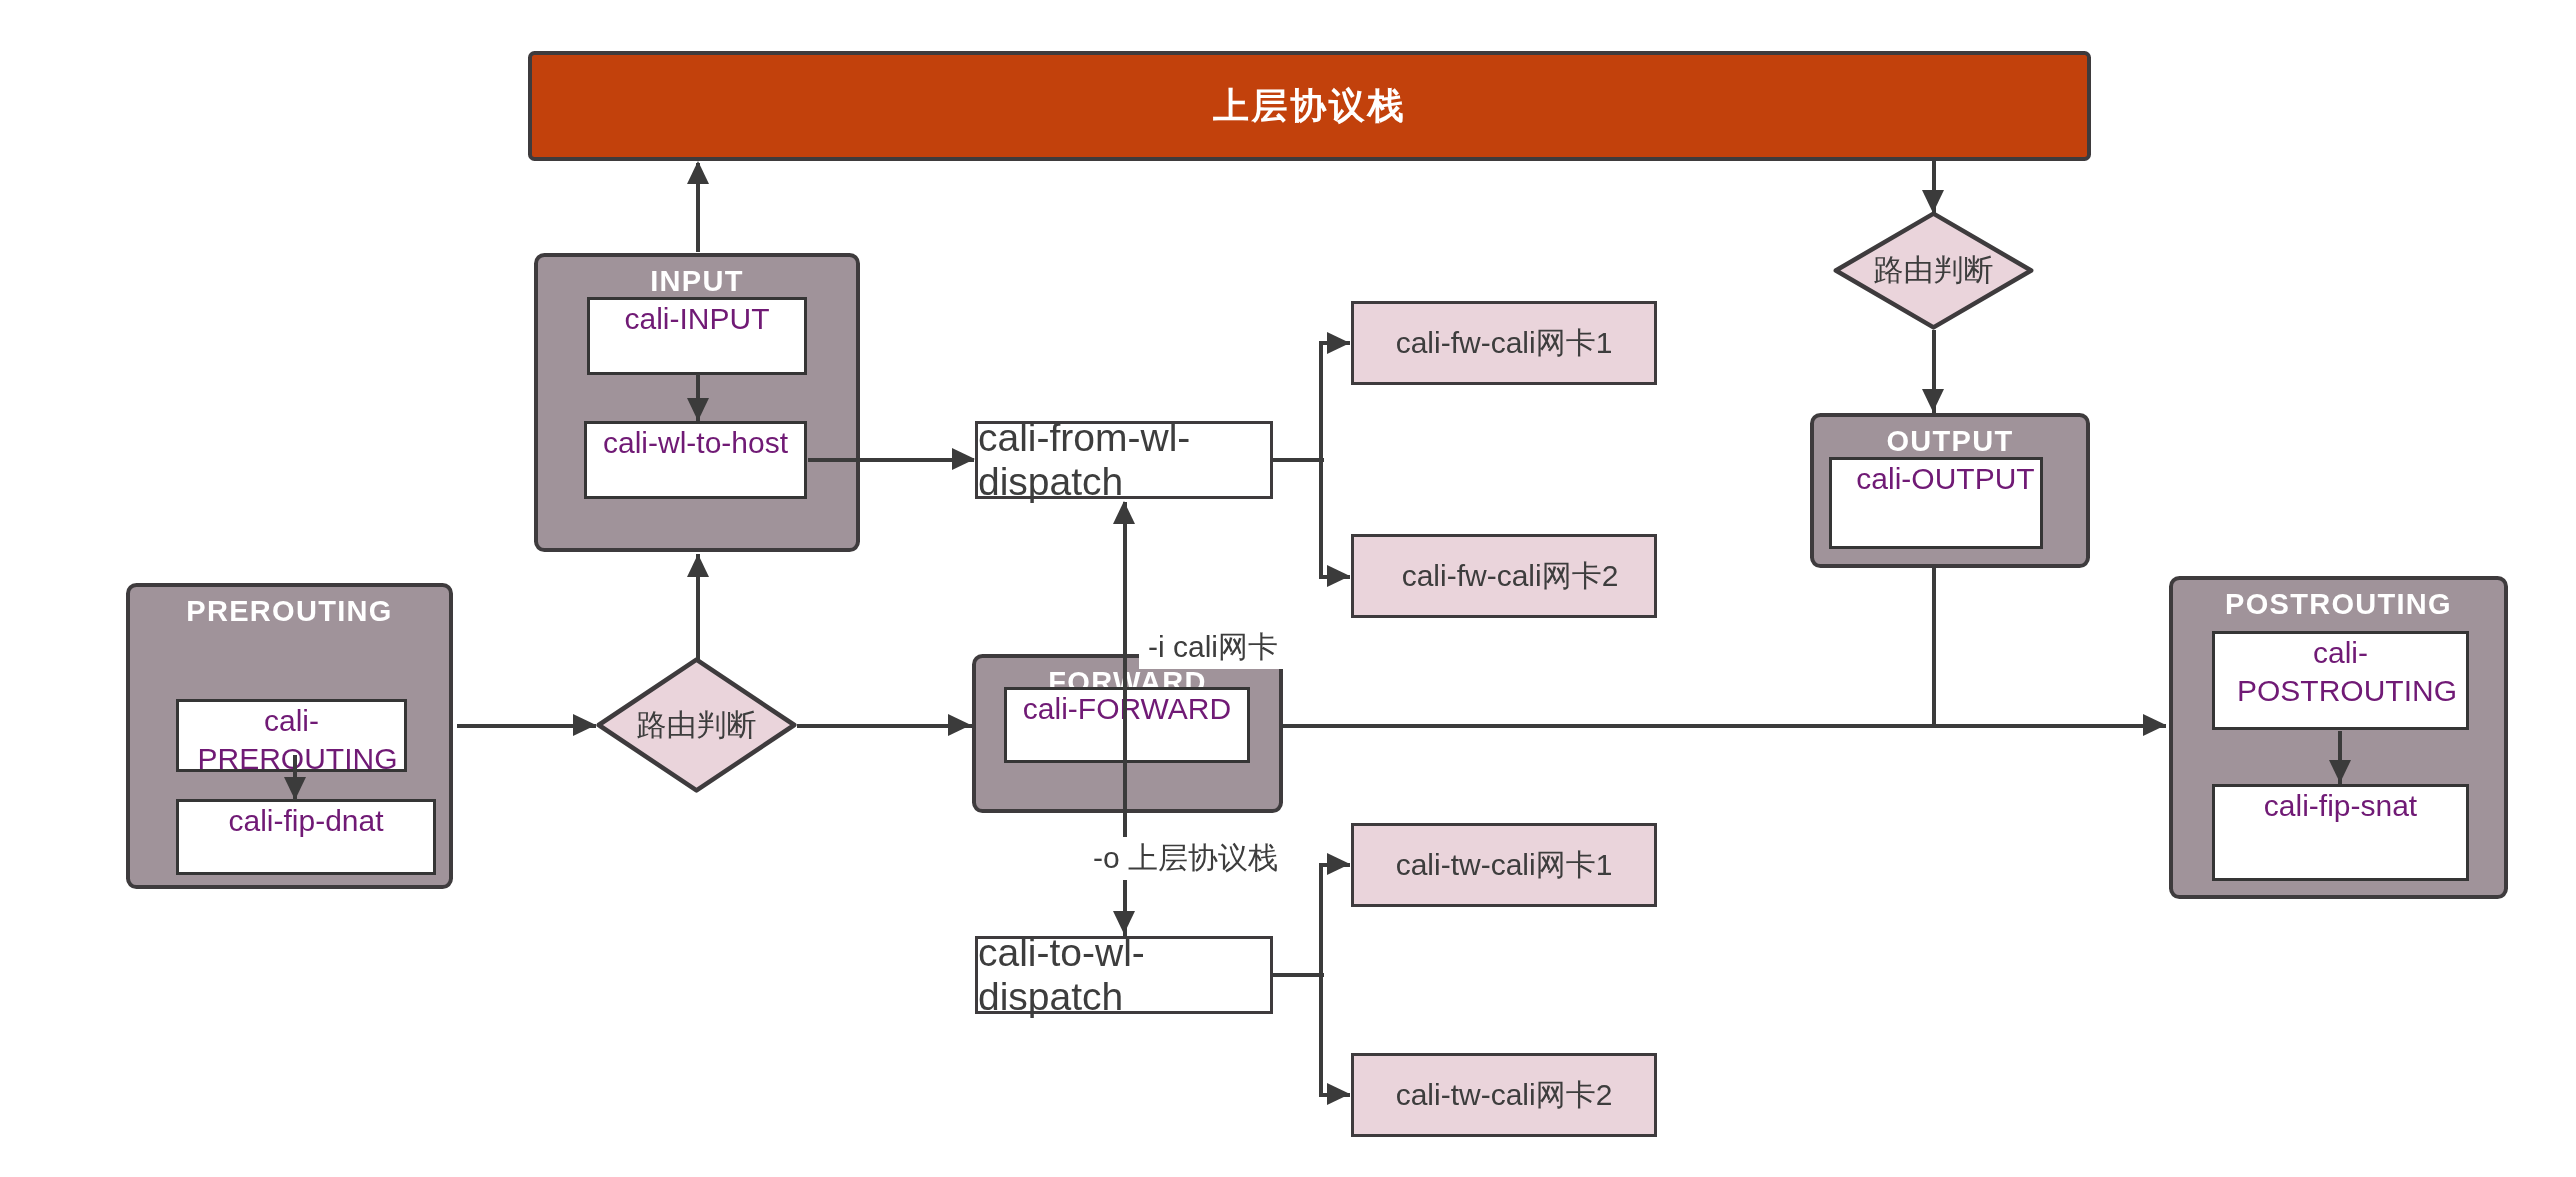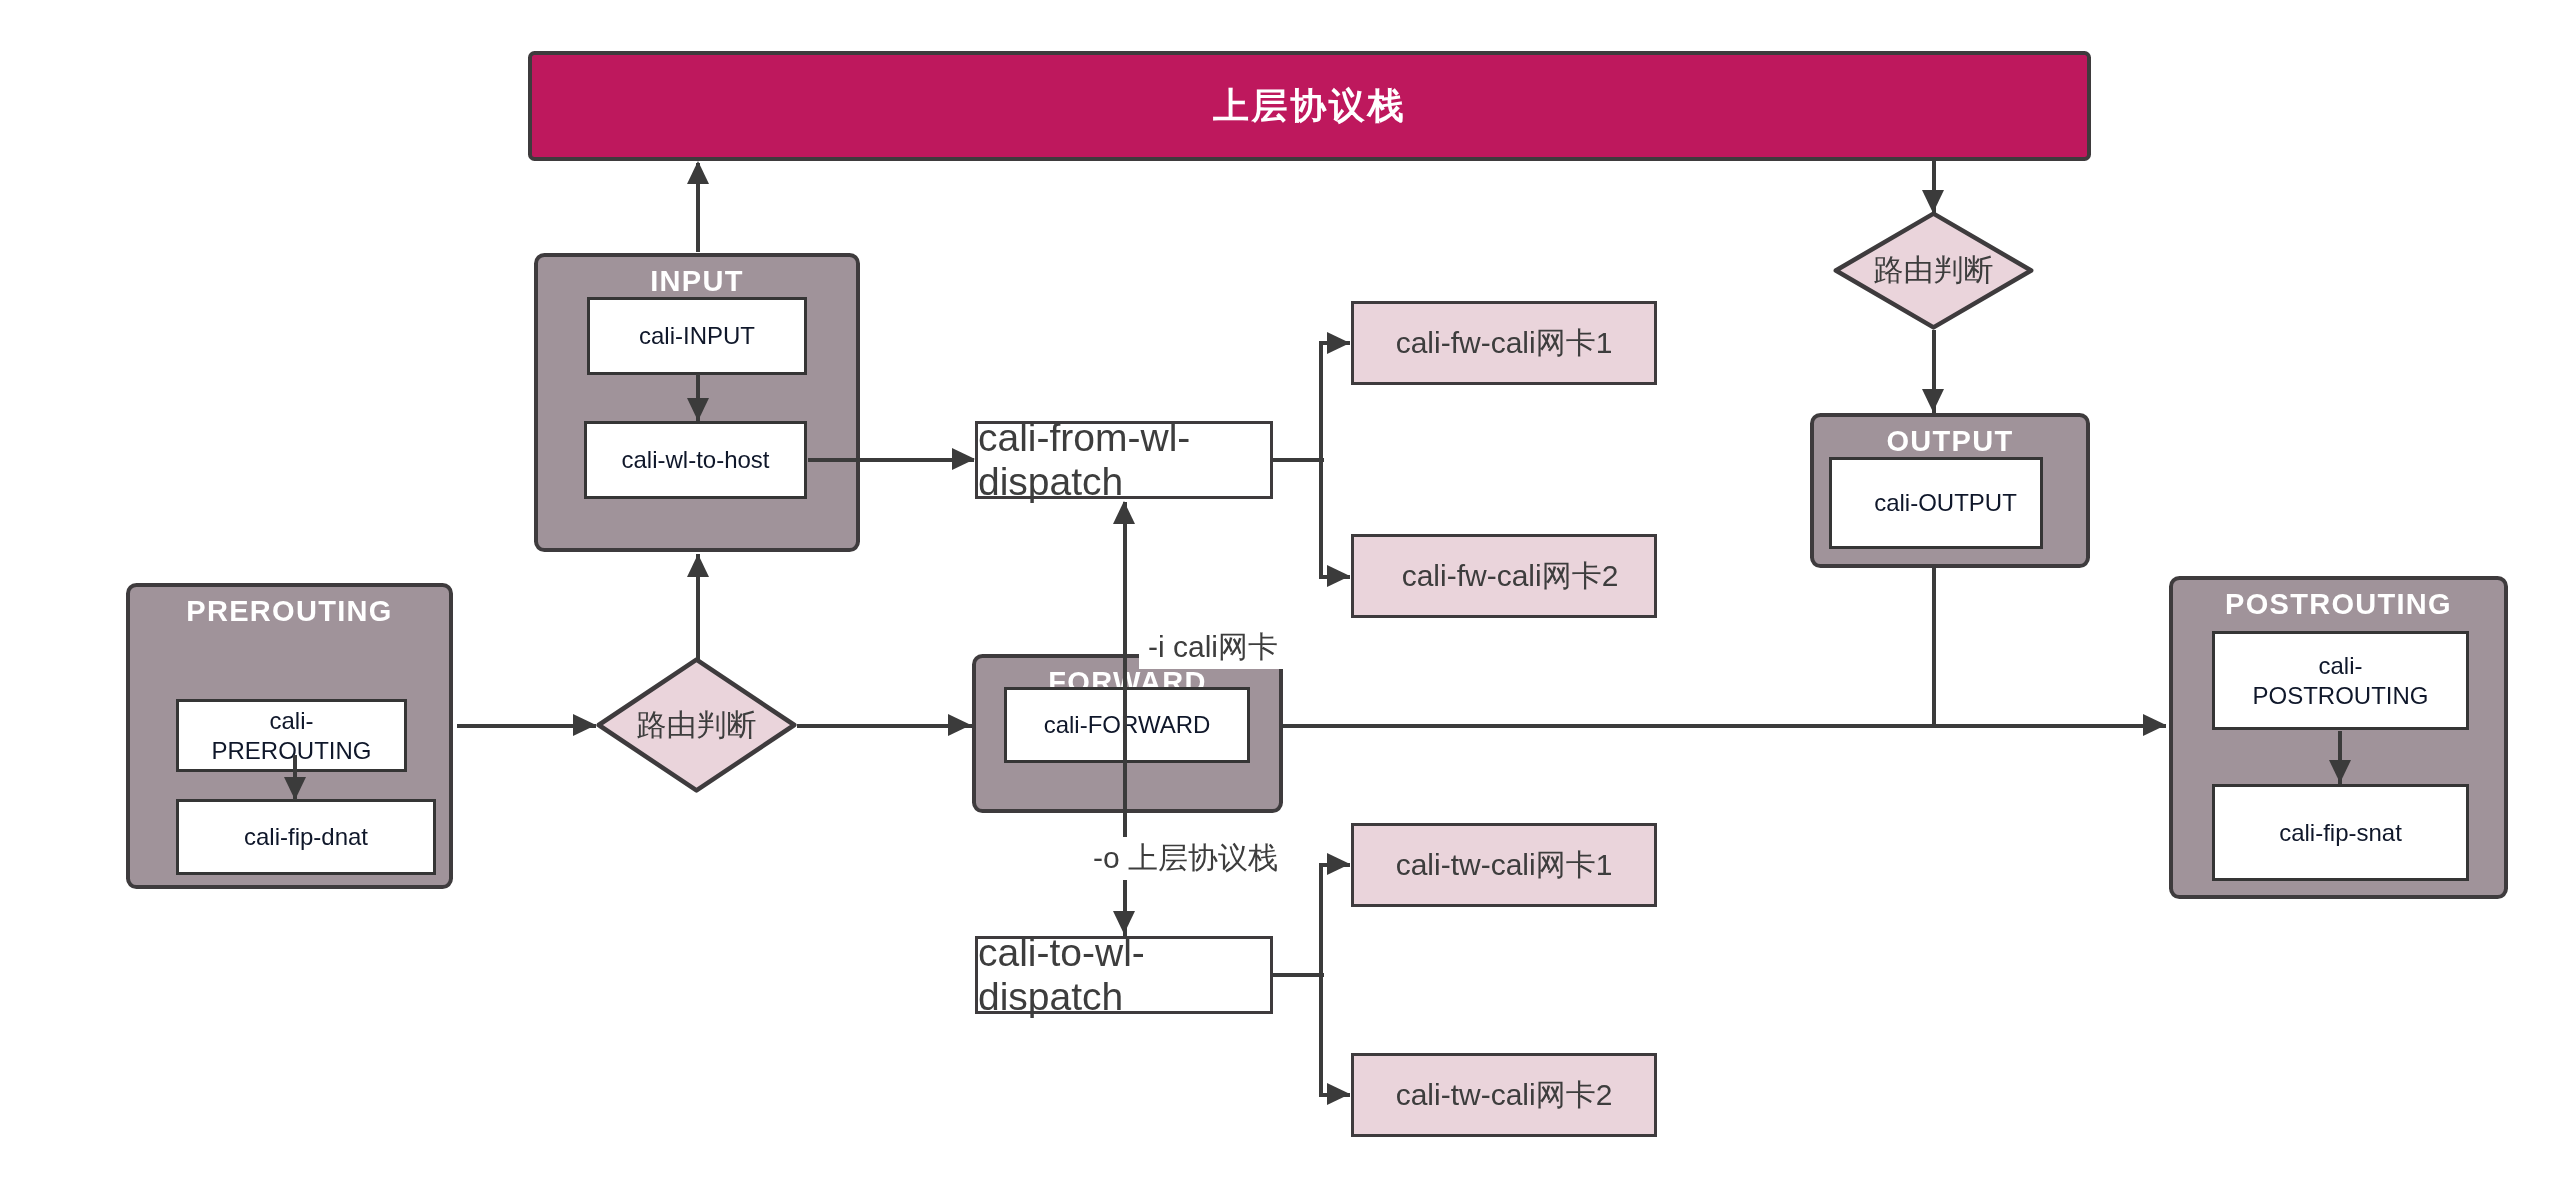--- a/index.html
+++ b/index.html
@@ -7,37 +7,37 @@
     position:relative;
     width:2576px;height:1178px;
     background:#ffffff;
     font-family:"Liberation Sans","DejaVu Sans",sans-serif;
     color:#3d3d3d;
     overflow:hidden;
   }
   
   .bar{
     position:absolute;left:528px;top:51px;width:1563px;height:110px;
-    background:#be185d;border:4.5px solid #3e3b3d;border-radius:6.5px;
+    background:#c2410c;border:4.5px solid #3e3b3d;border-radius:6.5px;
     display:flex;align-items:center;justify-content:center;
     color:#ffffff;font-size:36px;font-weight:600;letter-spacing:2.6px;
     box-sizing:border-box;
   }
   .chain{
     position:absolute;background:#a0939a;border:4.5px solid #3e3b3d;border-radius:10.4px;
     box-sizing:border-box;
   }
   .chain-title{
     position:absolute;left:0;right:0;top:7.8px;text-align:center;
     color:#ffffff;font-size:29px;font-weight:600;letter-spacing:1.3px;
   }
   .rule{
     position:absolute;background:#ffffff;border:3.9px solid #353535;
-    display:flex;align-items:center;justify-content:center;text-align:center;
-    font-size:24px;color:#0f172a;box-sizing:border-box;line-height:1.25;
+    display:flex;align-items:flex-start;justify-content:center;text-align:center;
+    font-size:30px;color:#701a75;box-sizing:border-box;line-height:1.25;
   }
   .dispatch{
     position:absolute;background:#ffffff;border:3.9px solid #3e3b3d;
     display:flex;align-items:center;justify-content:center;
     font-size:39px;color:#3d3d3d;box-sizing:border-box;
   }
   .pinkbox{
     position:absolute;background:#ead4db;border:3.9px solid #3e3b3d;
     display:flex;align-items:center;justify-content:center;
     font-size:30px;color:#3d3d3d;box-sizing:border-box;

